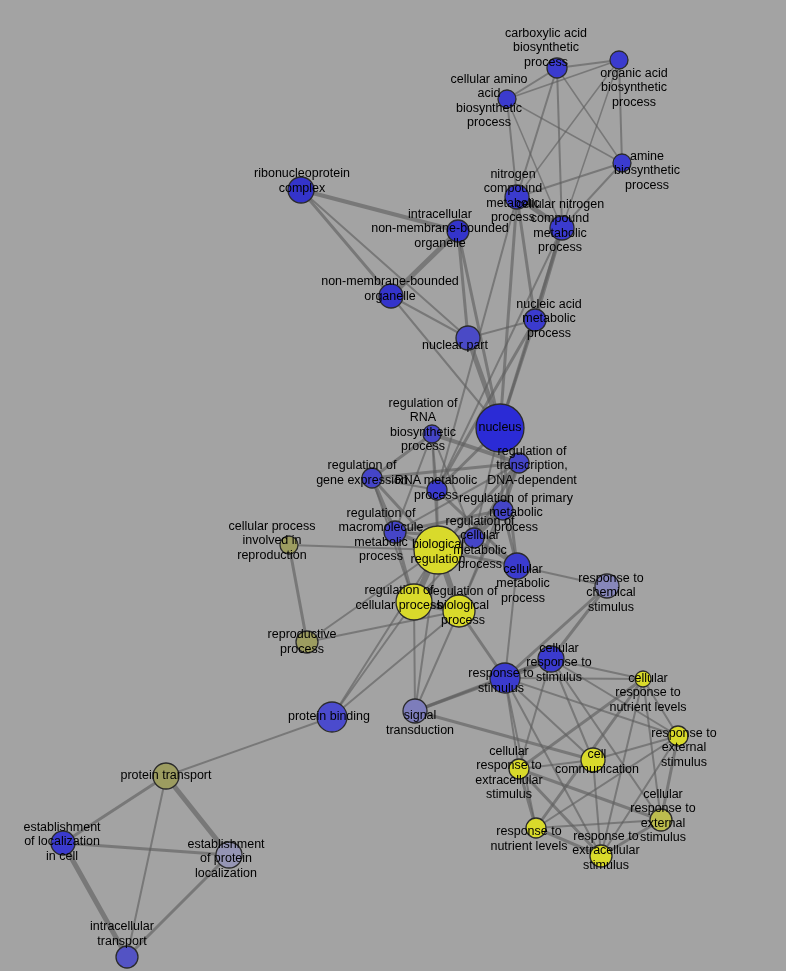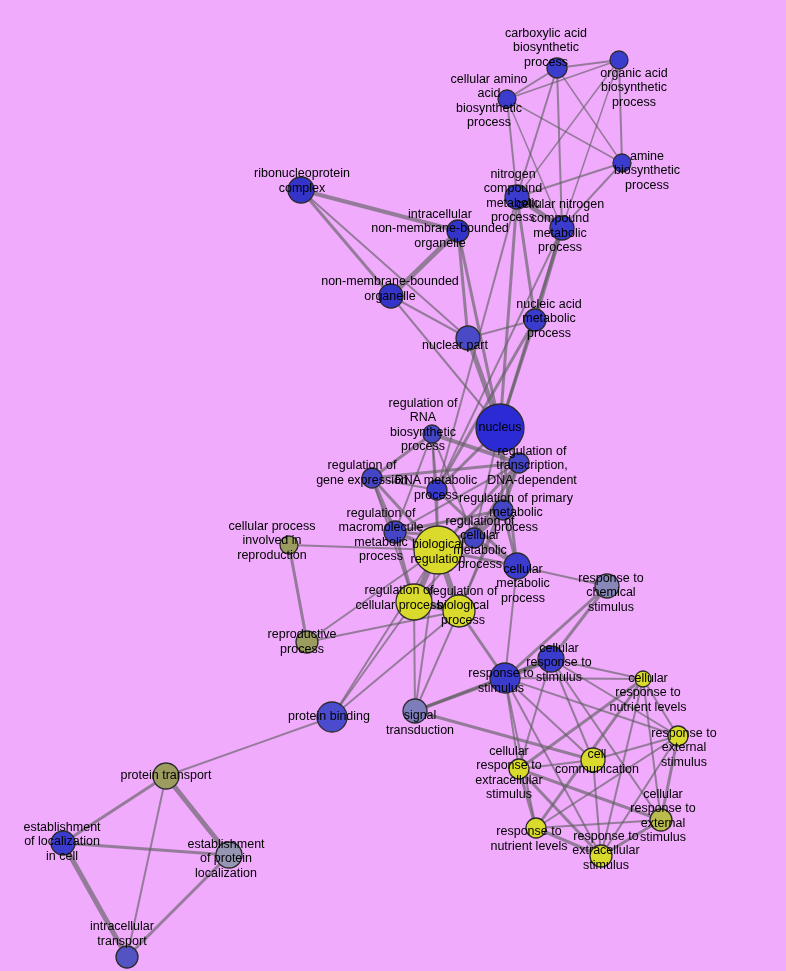--- a/index.html
+++ b/index.html
@@ -5,21 +5,21 @@
   html, body {
     margin: 0;
     padding: 0;
     background: #ffffff;
     font-family: "Liberation Sans", sans-serif;
   }
   .canvas-wrap {
     position: relative;
     width: 786px;
     height: 971px;
-    background: #f0abfc;
+    background: #a3a3a3;
     overflow: hidden;
   }
   svg text {
     font-family: "Liberation Sans", sans-serif;
     font-size: 12.5px;
     fill: #000000;
     text-anchor: middle;
   }
 </style>
 </head>

